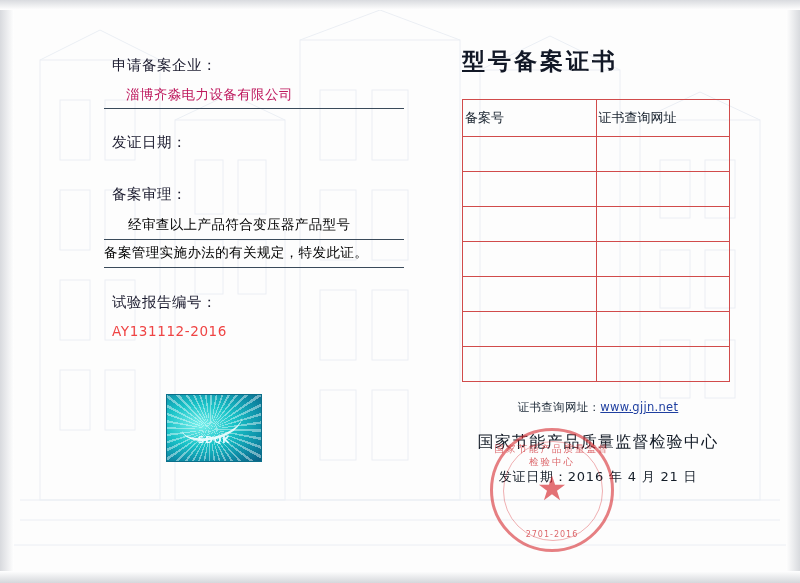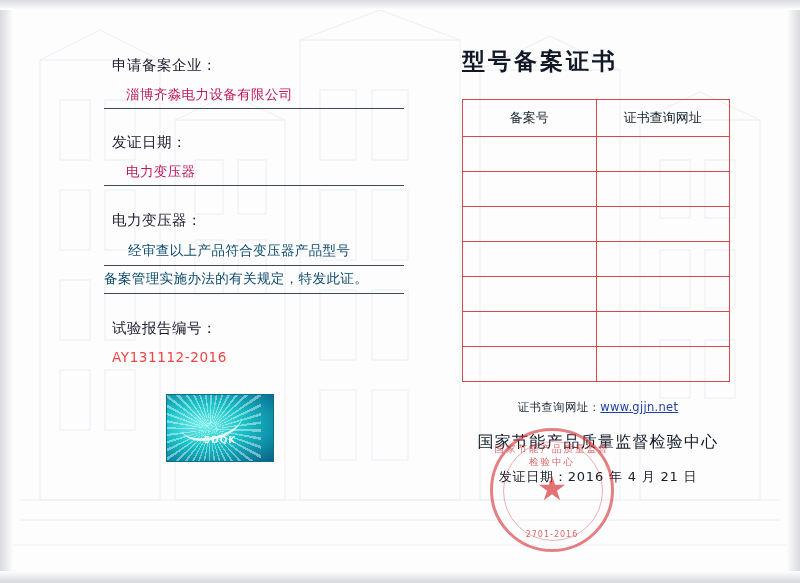--- a/index.html
+++ b/index.html
@@ -82,21 +82,21 @@
     border-bottom: 1px solid #3a4a5a;
     letter-spacing: 0.4px;
     white-space: nowrap;
   }
 
   .block-gap-a { height: 16px; }
   .block-gap-b { height: 17px; }
 
   .review-line {
     font-size: 13.5px;
-    color: #0c4a6e;
+    color: #000000;
     margin: 0;
     padding: 4px 0 5px 0;
     border-bottom: 1px solid #3a4a5a;
     letter-spacing: 0.4px;
     white-space: nowrap;
   }
   .review-line.indent { padding-left: 24px; }
 
   .report-value {
     font-size: 13.5px;
@@ -111,21 +111,20 @@
   .hologram {
     position: absolute;
     left: 166px;
     top: 394px;
     width: 94px;
     height: 66px;
     background:
       radial-gradient(ellipse at 35% 45%, #7ef2ee 0%, #19c3c8 40%, #0e8fa8 72%, #0a5f84 100%);
     border: 1px solid #0b6f8a;
     overflow: hidden;
-    padding-left: 12px;
   }
   .holo-rays {
     position: absolute;
     left: 0; top: 0; width: 94px; height: 66px;
     background:
       repeating-conic-gradient(from 0deg at 46% 52%,
         rgba(255,255,255,0.42) 0deg 3deg,
         rgba(255,255,255,0) 3deg 9deg);
   }
   .holo-swoosh {
@@ -167,21 +166,21 @@
 
   table.record-table {
     border-collapse: collapse;
     width: 268px;
     table-layout: fixed;
   }
   table.record-table th,
   table.record-table td {
     border: 1px solid #d14b4b;
     height: 34px;
-    text-align: center;
+    text-align: left;
     font-size: 12.5px;
     color: #16202c;
     font-weight: normal;
     padding: 0 2px;
     font-family: "DejaVu Sans", "Liberation Sans", sans-serif;
   }
   table.record-table th {
     font-size: 13px;
     height: 36px;
   }
@@ -321,25 +320,24 @@
   <div class="page-edge-bottom"></div>
 
   <div class="left-col">
 
     <p class="field-label">申请备案企业：</p>
     <p class="field-value">淄博齐淼电力设备有限公司</p>
 
     <div class="block-gap-a"></div>
 
     <p class="field-label">发证日期：</p>
-    <p class="field-value">电力变压器</p>
 
     <div class="block-gap-b"></div>
 
-    <p class="field-label">电力变压器：</p>
+    <p class="field-label">备案审理：</p>
     <p class="review-line indent">经审查以上产品符合变压器产品型号</p>
     <p class="review-line">备案管理实施办法的有关规定，特发此证。</p>
 
     <div class="block-gap-b"></div>
 
     <p class="field-label">试验报告编号：</p>
     <p class="report-value">AY131112-2016</p>
   </div>
 
   <div class="hologram">

